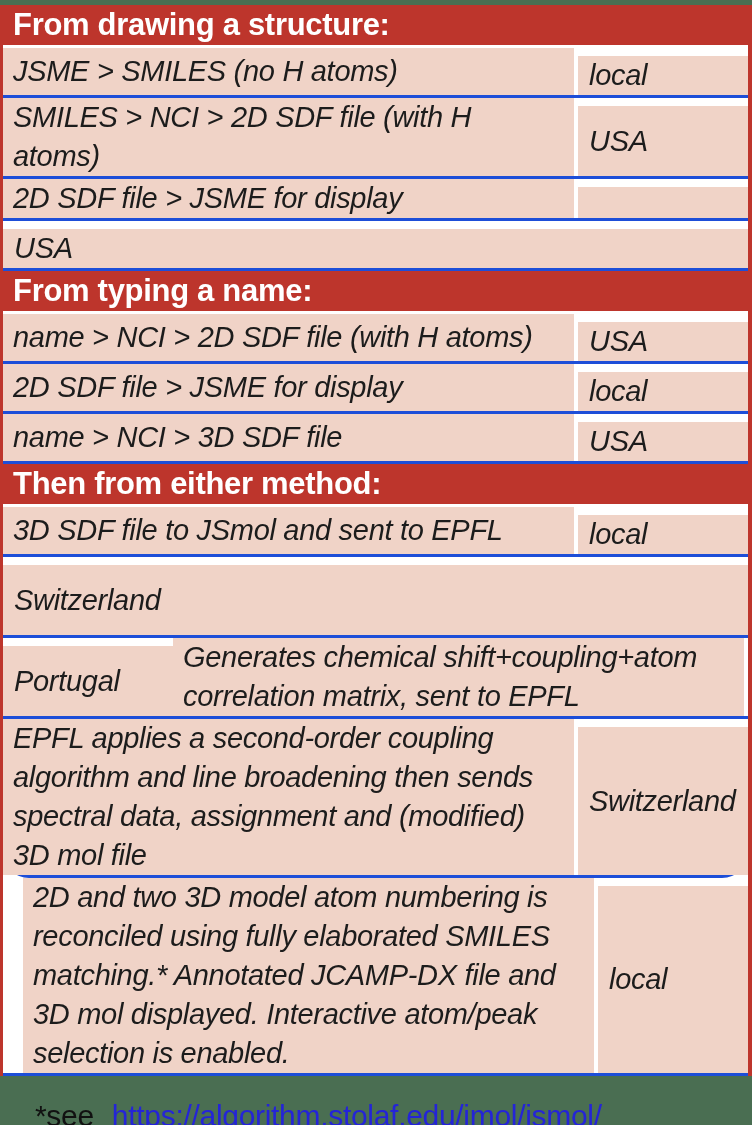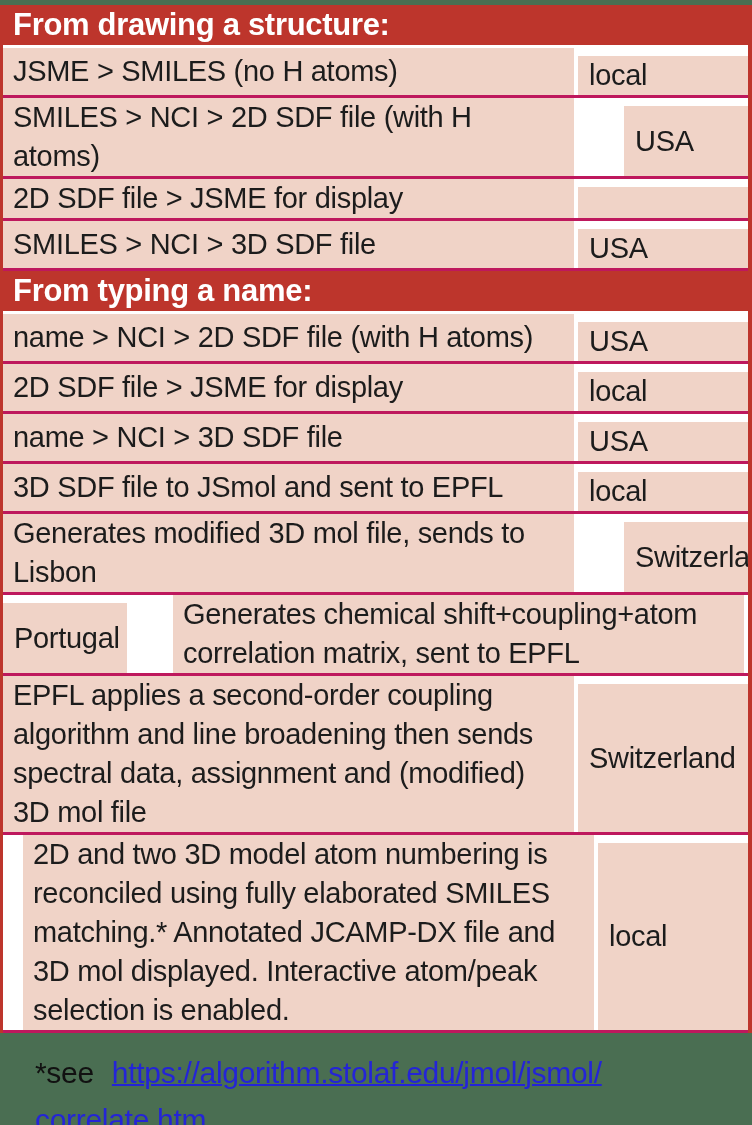--- a/index.html
+++ b/index.html
@@ -33,21 +33,22 @@
     font-weight: bold;
     height: 40px;
     line-height: 40px;
     padding: 0 0 0 10px;
     border-bottom: 3px solid #ffffff;
     white-space: nowrap;
     overflow: hidden;
   }
   .row {
     display: flex;
-    border-bottom: 3px solid #be185d;
+    border-bottom: 3px solid #1d4ed8;
+    font-style: italic;
   }
   .cell {
     background: #f0d3c7;
     color: #1c1c1c;
     font-size: 29px;
     line-height: 39px;
     display: flex;
     align-items: center;
     box-sizing: border-box;
   }
@@ -57,22 +58,22 @@
     border-right: 4px solid #ffffff;
   }
   .cell-loc {
     flex: 1;
     padding: 0 6px 0 11px;
     white-space: nowrap;
     overflow: hidden;
     margin-top: 8px;
   }
   .h1 { min-height: 39px; }
-  .h2 { min-height: 78px; gap: 46px; }
-  .h4 { min-height: 156px; }
+  .h2 { min-height: 78px; }
+  .h4 { min-height: 156px; border-radius: 26px; }
   .h5 { min-height: 195px; padding-left: 20px; }
   .footer {
     flex: 1;
     background: #4a6e52;
     padding: 16px 30px 0 35px;
     font-size: 30px;
     line-height: 47px;
     color: #111111;
     box-sizing: border-box;
   }
@@ -100,46 +101,45 @@
     </div>
     <div class="row h2">
       <div class="cell cell-step">SMILES &gt; NCI &gt; 2D SDF file (with H atoms)</div>
       <div class="cell cell-loc">USA</div>
     </div>
     <div class="row h1">
       <div class="cell cell-step">2D SDF file &gt; JSME for display</div>
       <div class="cell cell-loc"></div>
     </div>
     <div class="row h1">
-      <div class="cell cell-step">SMILES &gt; NCI &gt; 3D SDF file</div>
       <div class="cell cell-loc">USA</div>
     </div>
 
     <div class="sec-header">From typing a name:</div>
 
     <div class="row h1">
       <div class="cell cell-step">name &gt; NCI &gt; 2D SDF file (with H atoms)</div>
       <div class="cell cell-loc">USA</div>
     </div>
     <div class="row h1">
       <div class="cell cell-step">2D SDF file &gt; JSME for display</div>
       <div class="cell cell-loc">local</div>
     </div>
     <div class="row h1">
       <div class="cell cell-step">name &gt; NCI &gt; 3D SDF file</div>
       <div class="cell cell-loc">USA</div>
     </div>
 
+    <div class="sec-header">Then from either method:</div>
 
     <div class="row h1">
       <div class="cell cell-step">3D SDF file to JSmol and sent to EPFL</div>
       <div class="cell cell-loc">local</div>
     </div>
     <div class="row h2">
-      <div class="cell cell-step">Generates modified 3D mol file, sends to Lisbon</div>
       <div class="cell cell-loc">Switzerland</div>
     </div>
     <div class="row h2">
       <div class="cell cell-loc">Portugal</div>
       <div class="cell cell-step">Generates chemical shift+coupling+atom correlation matrix, sent to EPFL</div>
     </div>
     <div class="row h4">
       <div class="cell cell-step">EPFL applies a second-order coupling algorithm and line broadening then sends spectral data, assignment and (modified) 3D mol file</div>
       <div class="cell cell-loc">Switzerland</div>
     </div>

